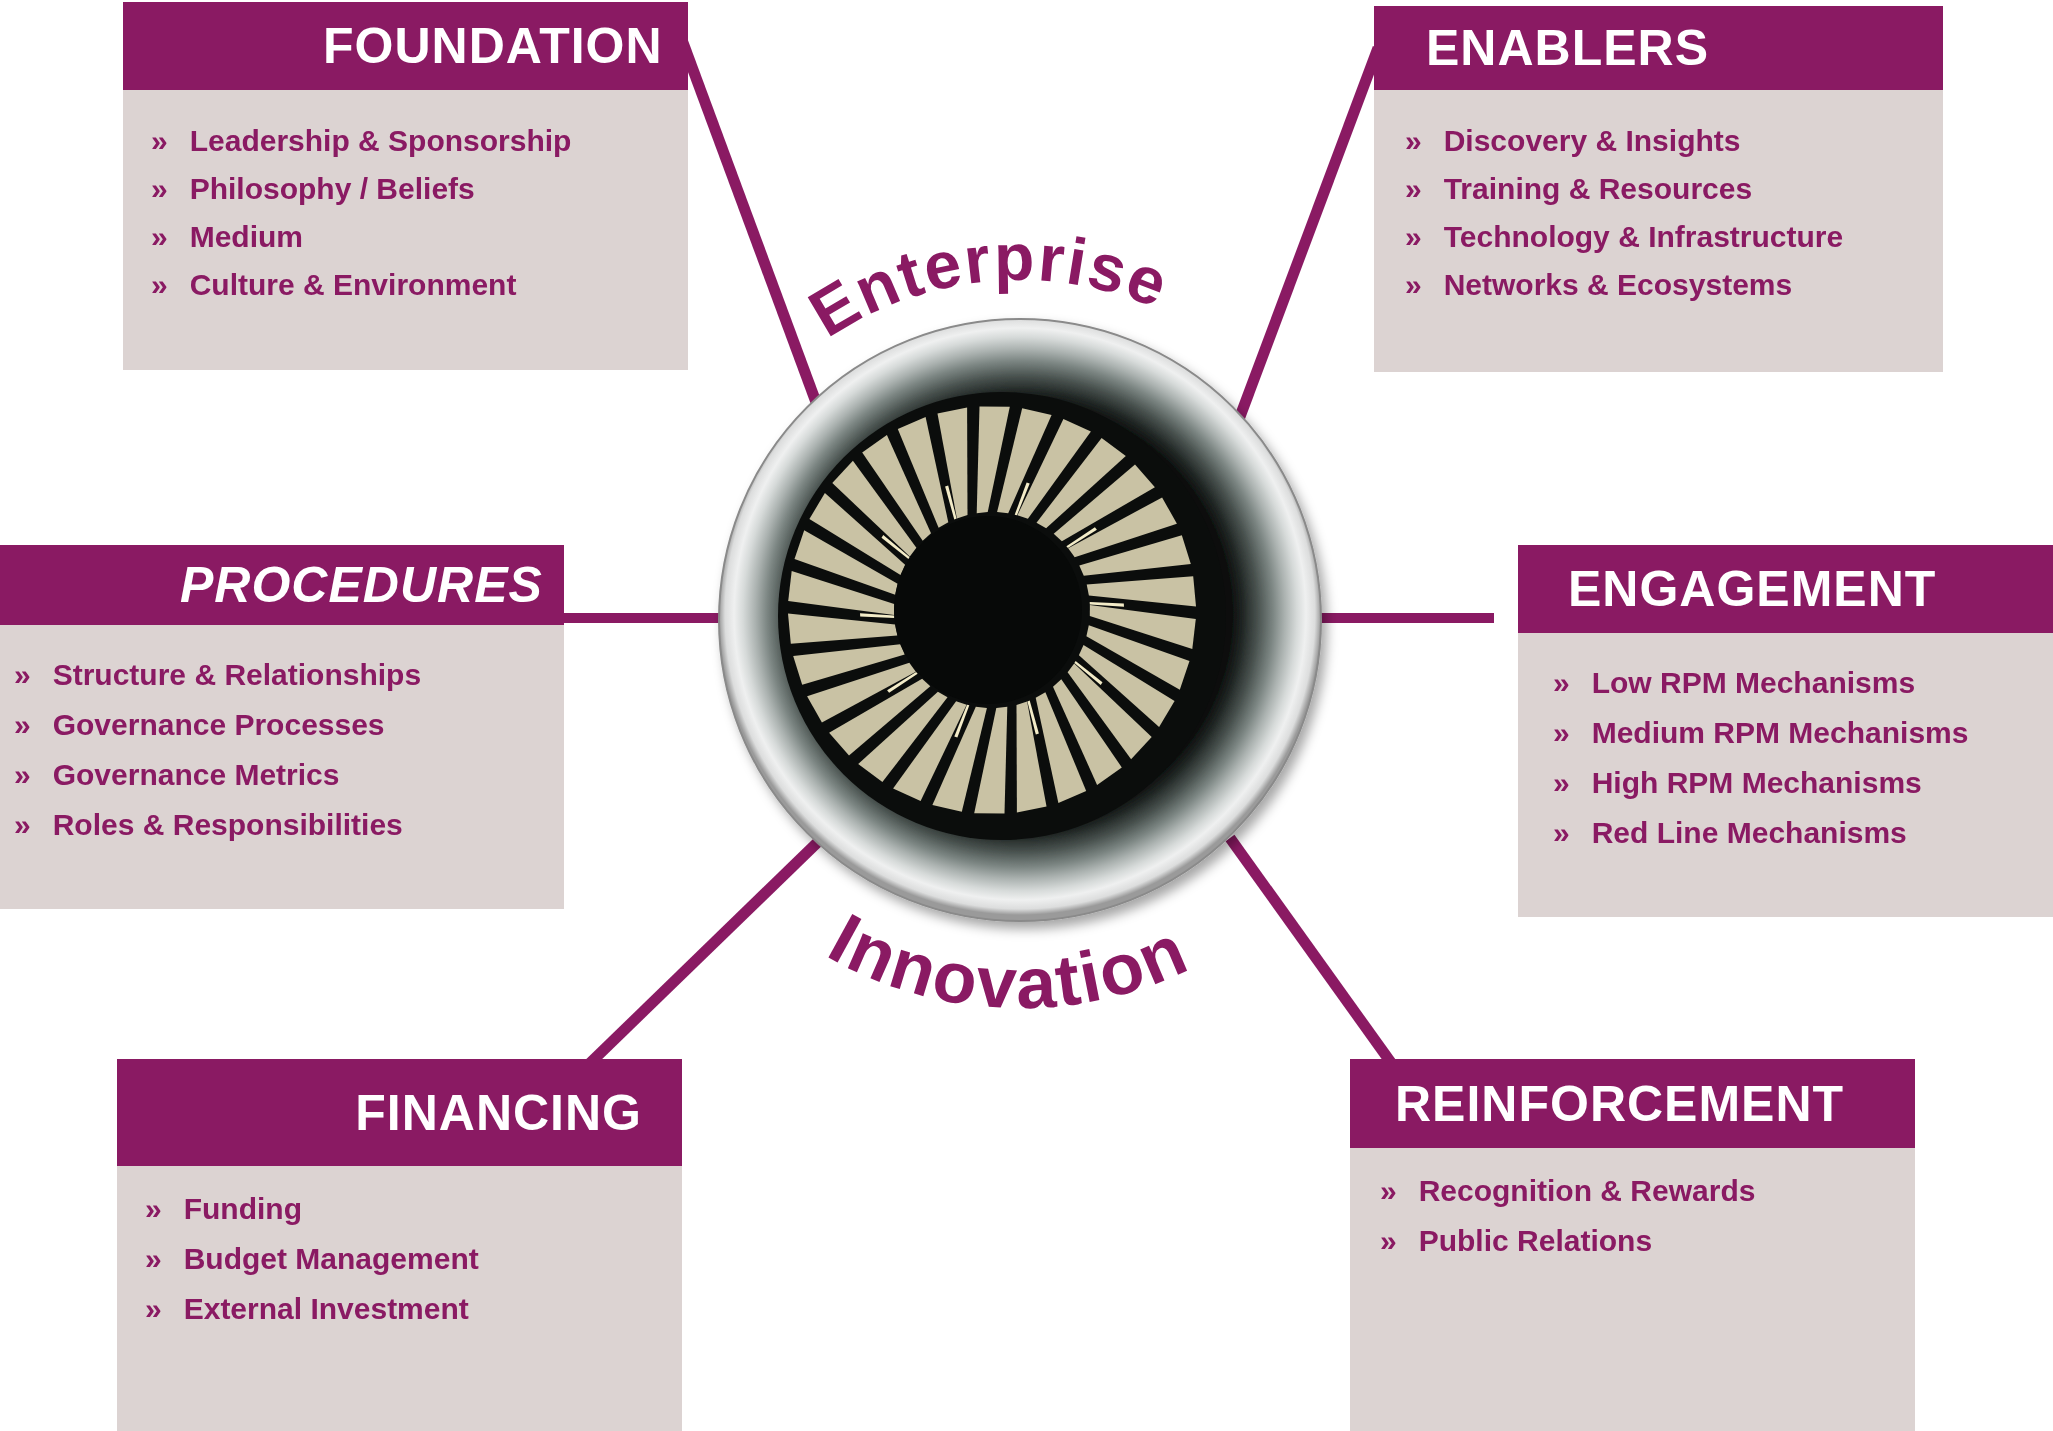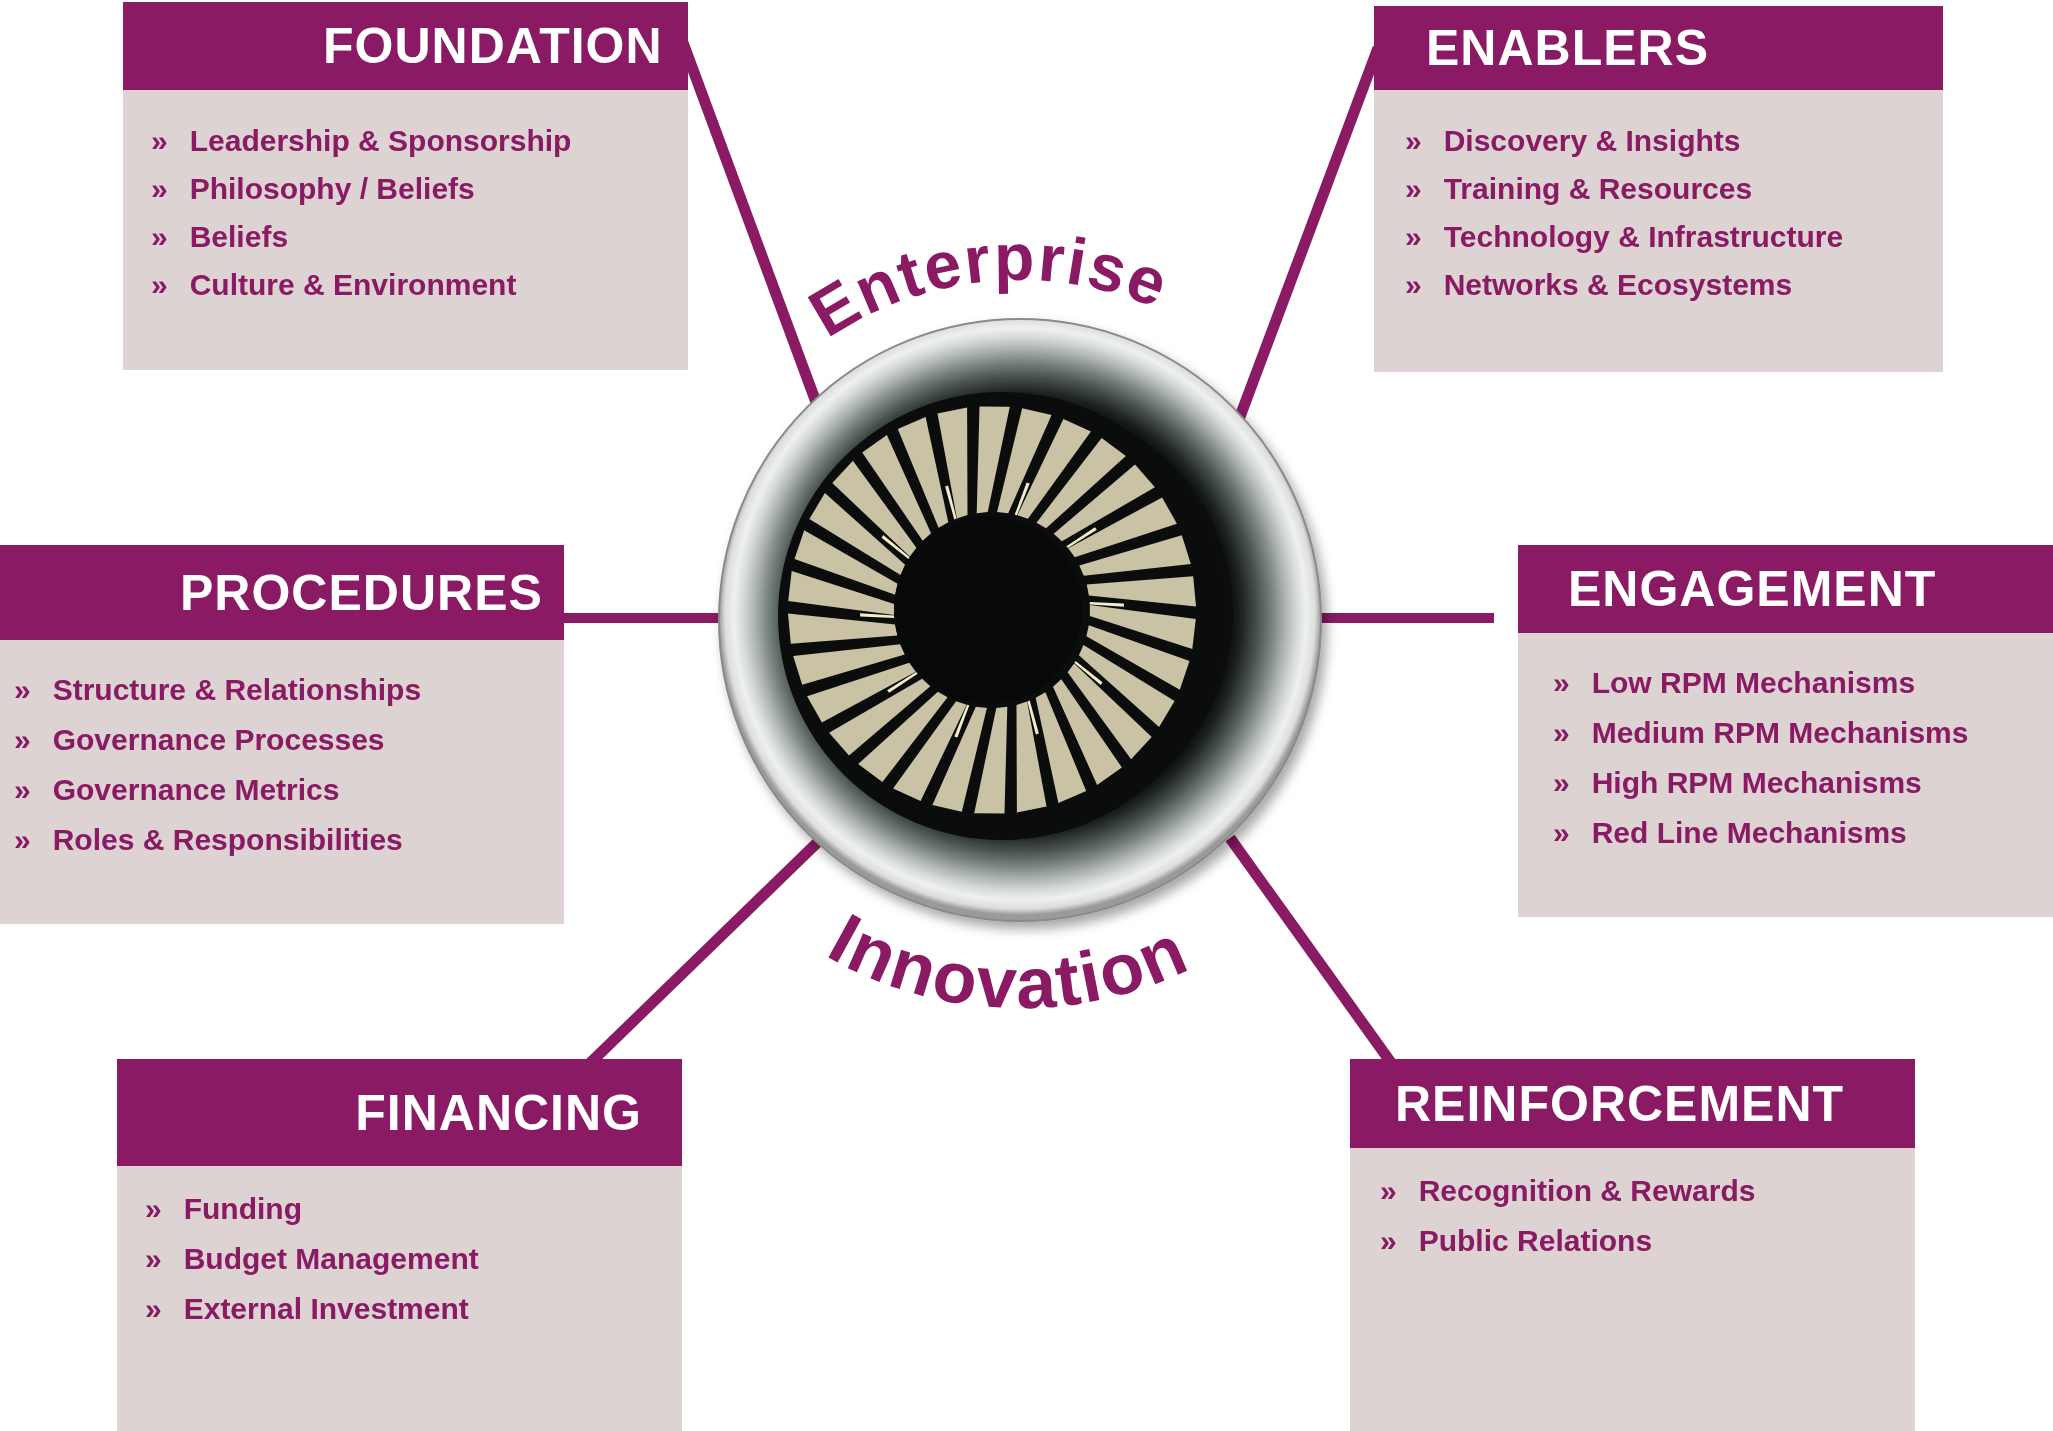--- a/index.html
+++ b/index.html
@@ -124,21 +124,21 @@
           <li style="line-height: 48px; color: rgb(138, 26, 99);">
             <span class="chev">»</span>
             <span>Leadership &amp; Sponsorship</span>
           </li>
           <li style="line-height: 48px; color: rgb(138, 26, 99);">
             <span class="chev">»</span>
             <span>Philosophy / Beliefs</span>
           </li>
           <li style="line-height: 48px; color: rgb(138, 26, 99);">
             <span class="chev">»</span>
-            <span>Beliefs</span>
+            <span>Medium</span>
           </li>
           <li style="line-height: 48px; color: rgb(138, 26, 99);">
             <span class="chev">»</span>
             <span>Culture &amp; Environment</span>
           </li>
         </ul>
       </div>
     </div>
   <div class="box" id="box-enablers" style="left: 1374px; top: 6px; width: 569px;">
       <div class="box-header" style="height: 84px; background: rgb(138, 26, 99); color: rgb(255, 255, 255); padding-left: 52px; text-align: center;">
@@ -159,21 +159,21 @@
             <span>Technology &amp; Infrastructure</span>
           </li>
           <li style="line-height: 48px; color: rgb(138, 26, 99);">
             <span class="chev">»</span>
             <span>Networks &amp; Ecosystems</span>
           </li>
         </ul>
       </div>
     </div>
   <div class="box" id="box-procedures" style="left: 0px; top: 545px; width: 564px;">
-      <div class="box-header" style="height: 95px; background: rgb(138, 26, 99); color: rgb(255, 255, 255); padding-left: 180px;">
+      <div class="box-header" style="height: 80px; background: rgb(138, 26, 99); color: rgb(255, 255, 255); padding-left: 180px; font-style: italic;">
         <span>PROCEDURES</span>
       </div>
       <div class="box-body" style="height: 284px; background: rgb(220, 211, 210);">
         <ul style="padding-top: 25px; padding-left: 14px;">
           <li style="line-height: 50px; color: rgb(138, 26, 99);">
             <span class="chev">»</span>
             <span>Structure &amp; Relationships</span>
           </li>
           <li style="line-height: 50px; color: rgb(138, 26, 99);">
             <span class="chev">»</span>

